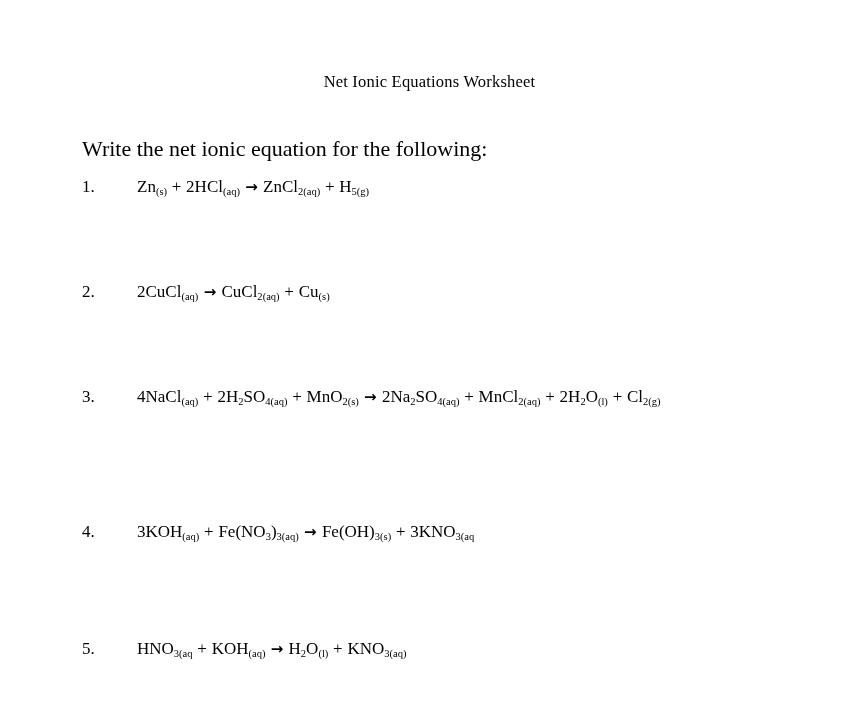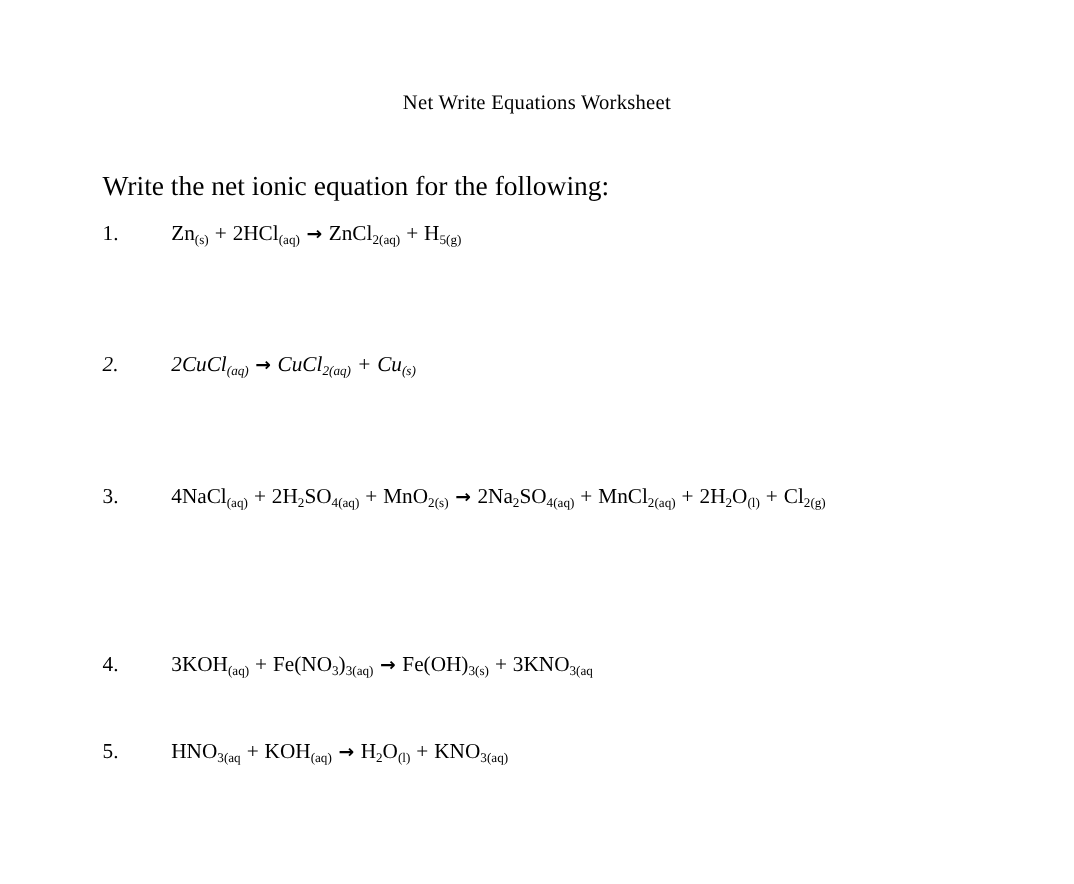--- a/index.html
+++ b/index.html
@@ -77,25 +77,25 @@
   }
   .op {
     padding: 0 0.5px;
   }
 </style>
 </head>
 <body>
 
 <div class="page">
 
-  <div class="doc-title">Net Write Equations Worksheet</div>
+  <div class="doc-title">Net Ionic Equations Worksheet</div>
 
   <div class="instruction">Write the net ionic equation for the following:</div>
 
   <div id="equation-list">
       <div class="eq-row" style="top: 178px;"><span class="eq-num">1.</span><span class="eq-body">Zn<sub>(s)</sub><span class="op"> + </span>2HCl<sub>(aq)</sub> <span class="arrow">→</span> ZnCl<sub>2(aq)</sub><span class="op"> + </span>H<sub>5(g)</sub></span></div>
-      <div class="eq-row" style="top: 283px; font-style: italic;"><span class="eq-num">2.</span><span class="eq-body">2CuCl<sub>(aq)</sub> <span class="arrow">→</span> CuCl<sub>2(aq)</sub><span class="op"> + </span>Cu<sub>(s)</sub></span></div>
+      <div class="eq-row" style="top: 283px;"><span class="eq-num">2.</span><span class="eq-body">2CuCl<sub>(aq)</sub> <span class="arrow">→</span> CuCl<sub>2(aq)</sub><span class="op"> + </span>Cu<sub>(s)</sub></span></div>
       <div class="eq-row" style="top: 388px;"><span class="eq-num">3.</span><span class="eq-body">4NaCl<sub>(aq)</sub><span class="op"> + </span>2H<sub>2</sub>SO<sub>4</sub><sub>(aq)</sub><span class="op"> + </span>MnO<sub>2</sub><sub>(s)</sub> <span class="arrow">→</span> 2Na<sub>2</sub>SO<sub>4</sub><sub>(aq)</sub><span class="op"> + </span>MnCl<sub>2</sub><sub>(aq)</sub><span class="op"> + </span>2H<sub>2</sub>O<sub>(l)</sub><span class="op"> + </span>Cl<sub>2</sub><sub>(g)</sub></span></div>
       <div class="eq-row" style="top: 511px; margin-top: 12px;"><span class="eq-num">4.</span><span class="eq-body">3KOH<sub>(aq)</sub><span class="op"> + </span>Fe(NO<sub>3</sub>)<sub>3</sub><sub>(aq)</sub> <span class="arrow">→</span> Fe(OH)<sub>3</sub><sub>(s)</sub><span class="op"> + </span>3KNO<sub>3</sub><sub>(aq</sub></span></div>
-      <div class="eq-row" style="top: 592px;"><span class="eq-num">5.</span><span class="eq-body">HNO<sub>3</sub><sub>(aq</sub><span class="op"> + </span>KOH<sub>(aq)</sub> <span class="arrow">→</span> H<sub>2</sub>O<sub>(l)</sub><span class="op"> + </span>KNO<sub>3</sub><sub>(aq)</sub></span></div>
+      <div class="eq-row" style="top: 640px;"><span class="eq-num">5.</span><span class="eq-body">HNO<sub>3</sub><sub>(aq</sub><span class="op"> + </span>KOH<sub>(aq)</sub> <span class="arrow">→</span> H<sub>2</sub>O<sub>(l)</sub><span class="op"> + </span>KNO<sub>3</sub><sub>(aq)</sub></span></div>
     </div>
 
 </div>
 
 </body></html>

